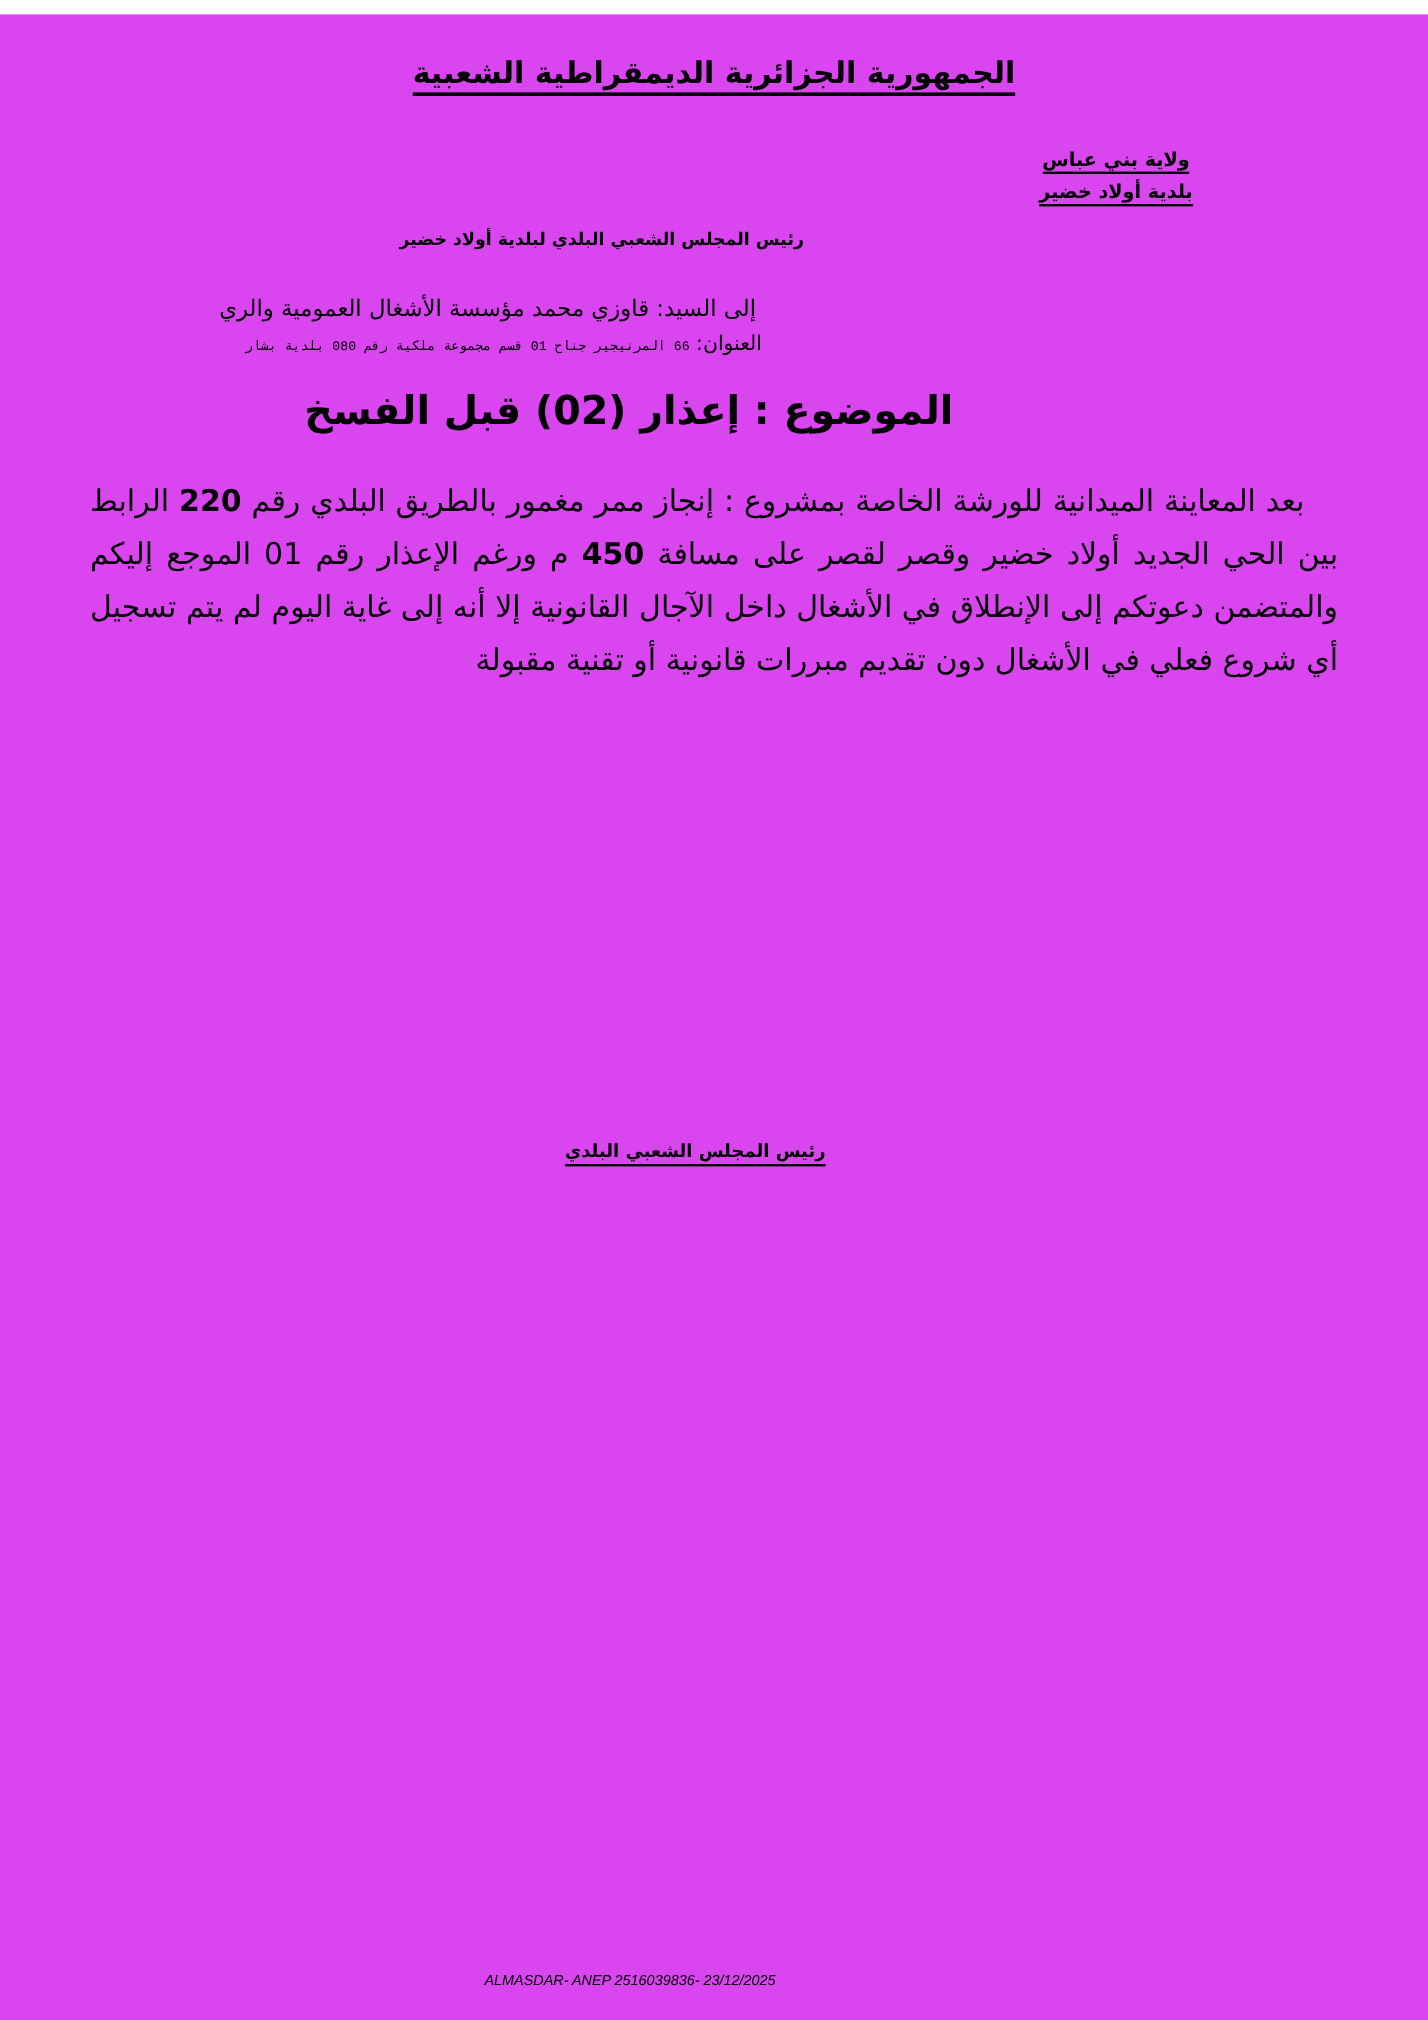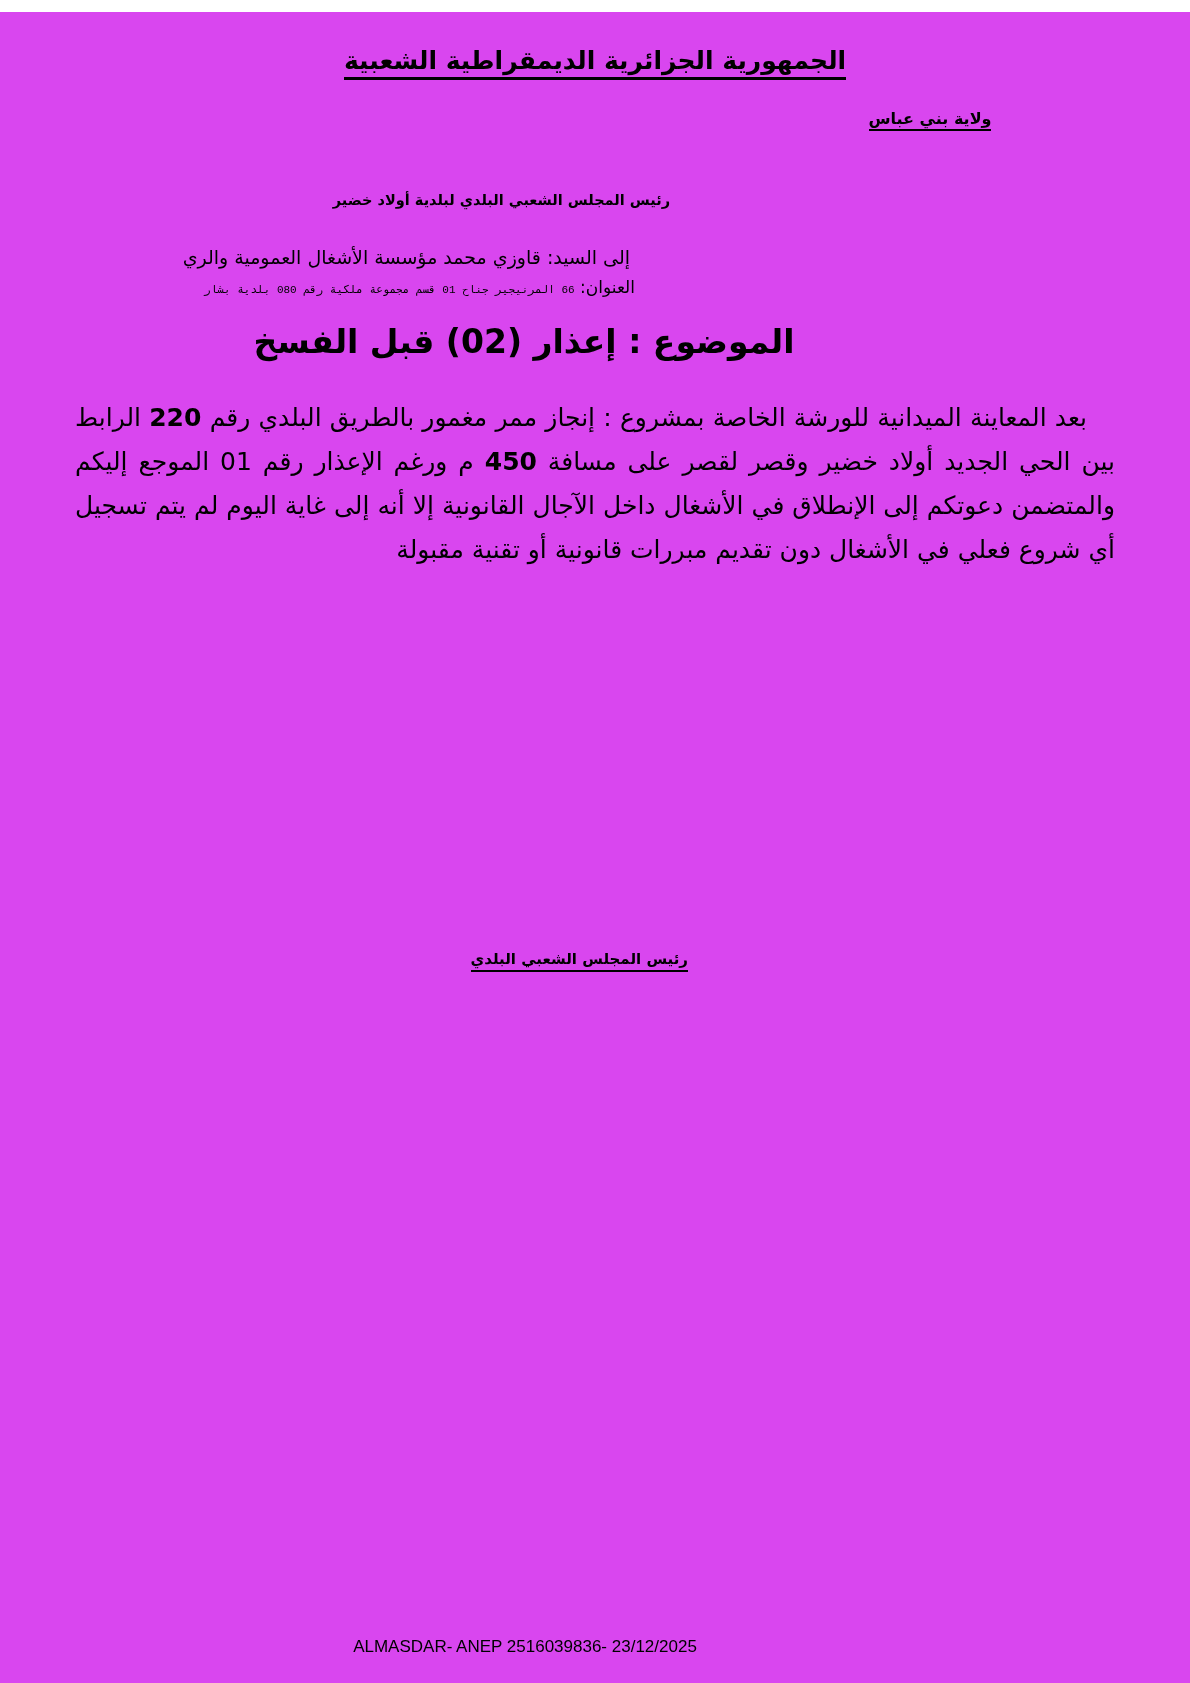--- a/index.html
+++ b/index.html
@@ -29,21 +29,21 @@
     font-weight: bold;
     letter-spacing: 0px;
   }
   .republic-title span {
     border-bottom: 3px solid #000;
     padding-bottom: 2px;
   }
 
   .admin-block {
     position: absolute;
-    top: 93px;
+    top: 107px;
     right: 110px;
     width: 300px;
     text-align: center;
     font-size: 16px;
     font-weight: bold;
     line-height: 27px;
   }
   .admin-block .line span {
     border-bottom: 2px solid #000;
     padding-bottom: 1px;
@@ -124,36 +124,40 @@
   }
 
   
   .footer {
     position: absolute;
     bottom: 38px;
     left: 0;
     width: 1050px;
     text-align: center;
     direction: ltr;
-    font-size: 17px;
+    font-size: 12px;
     font-family: "Liberation Sans", sans-serif;
+    font-style: italic;
   }
 </style>
 </head>
 <body>
 
 <div class="page">
 
   <div class="republic-title">
     <span>الجمهورية الجزائرية الديمقراطية الشعبية</span>
   </div>
 
   <div class="admin-block">
     <div class="line">
       <span>ولاية بني عباس</span>
+    </div>
+    <div class="line">
+      <span>بلدية أولاد خضير</span>
     </div>
   </div>
 
   <div class="council-line">رئيس المجلس الشعبي البلدي لبلدية أولاد خضير</div>
 
   <div class="recipient">إلى السيد: قاوزي محمد مؤسسة الأشغال العمومية والري</div>
 
   <div class="address">
     <span>العنوان:</span>
     <span class="num">66 المرنيجير جناح 01 قسم مجموعة ملكية رقم 080 بلدية بشار</span>

